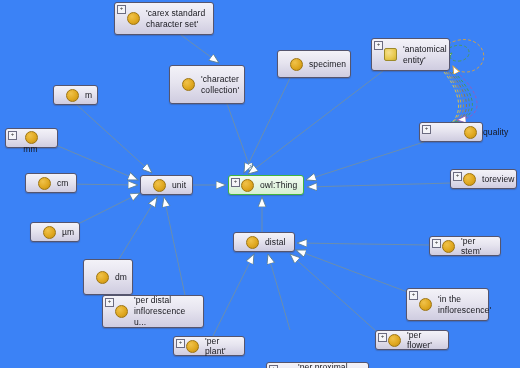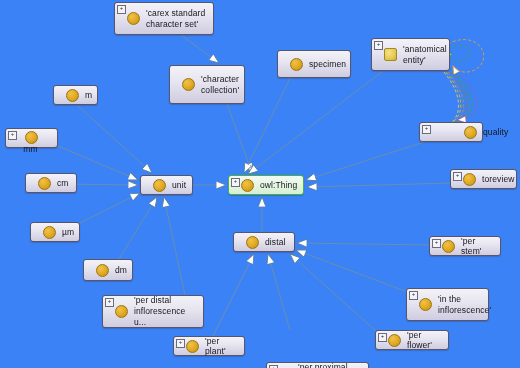--- a/index.html
+++ b/index.html
@@ -228,21 +228,21 @@
       </div>
       <div class="node" style="left: 233px; top: 232px; width: 62px; height: 20px;">
         <span class="node-icon"></span>
         <span class="node-label">distal</span>
       </div>
       <div class="node" style="left: 429px; top: 236px; width: 72px; height: 20px;">
         <span class="expander"></span>
         <span class="node-icon"></span>
         <span class="node-label">'per stem'</span>
       </div>
-      <div class="node" style="left: 83px; top: 259px; width: 50px; height: 22px;">
+      <div class="node" style="left: 83px; top: 259px; width: 50px; height: 36px;">
         <span class="node-icon"></span>
         <span class="node-label">dm</span>
       </div>
       <div class="node two-line" style="left: 406px; top: 288px; width: 83px; height: 33px;">
         <span class="expander"></span>
         <span class="node-icon"></span>
         <span class="node-label">'in the
 inflorescence'</span>
       </div>
       <div class="node two-line" style="left: 102px; top: 295px; width: 102px; height: 33px;">

